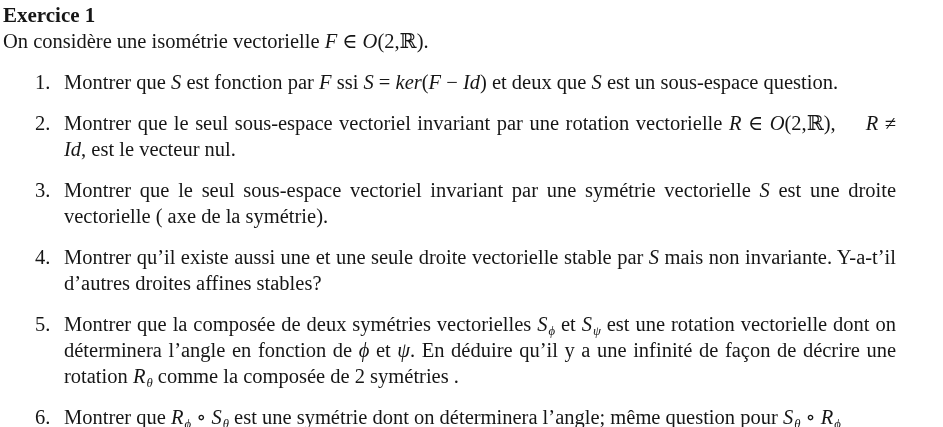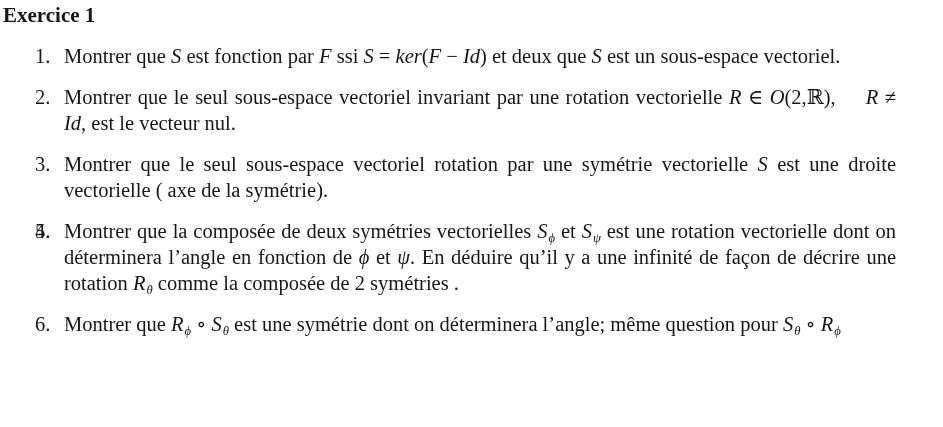--- a/index.html
+++ b/index.html
@@ -55,36 +55,38 @@
     vertical-align: -0.28em;
     margin-left: 1px;
   }
   .quad { display: inline-block; width: 30px; }
 </style>
 </head>
 <body>
 
 <div class="page">
   <h1 class="title">Exercice 1</h1>
+  <p class="intro"><span>On considère une isométrie vectorielle </span><span class="m">F</span><span> ∈ </span><span class="m">O</span><span>(2,</span><span class="bb">ℝ</span><span>).</span></p>
 
   <ol class="questions">
     <li class="item">
       <span class="num">1.</span>
-      <span class="body"><span>Montrer que </span><span class="m">S</span><span> est fonction par </span><span class="m">F</span><span> ssi </span><span class="m">S</span><span> = </span><span class="m">ker</span><span>(</span><span class="m">F</span><span> − </span><span class="m">Id</span><span>) et deux que </span><span class="m">S</span><span> est un sous-espace vectoriel.</span></span>
+      <span class="body"><span>Montrer que </span><span class="m">S</span><span> est fonction par </span><span class="m">F</span><span> ssi </span><span class="m">S</span><span> = </span><span class="m">ker</span><span>(</span><span class="m">F</span><span> − </span><span class="m">Id</span><span>) et deux que </span><span class="m">S</span><span> est un sous-espace question.</span></span>
     </li>
     <li class="item">
       <span class="num">2.</span>
       <span class="body"><span>Montrer que le seul sous-espace vectoriel invariant par une rotation vectorielle </span><span class="m">R</span><span> ∈ </span><span class="m">O</span><span>(2,</span><span class="bb">ℝ</span><span>),</span><span class="quad"></span><span class="m">R</span><span> ≠ </span><span class="m">Id</span><span>, est le vecteur nul.</span></span>
     </li>
     <li class="item">
       <span class="num">3.</span>
-      <span class="body"><span>Montrer que le seul sous-espace vectoriel rotation par une symétrie vectorielle </span><span class="m">S</span><span> est une droite vectorielle ( axe de la symétrie).</span></span>
+      <span class="body"><span>Montrer que le seul sous-espace vectoriel invariant par une symétrie vectorielle </span><span class="m">S</span><span> est une droite vectorielle ( axe de la symétrie).</span></span>
     </li>
     <li class="item">
       <span class="num">4.</span>
+      <span class="body"><span>Montrer qu’il existe aussi une et une seule droite vectorielle stable par </span><span class="m">S</span><span> mais non invariante. Y-a-t’il d’autres droites affines stables?</span></span>
     </li>
     <li class="item">
       <span class="num">5.</span>
       <span class="body"><span>Montrer que la composée de deux symétries vectorielles </span><span><span class="m">S</span><sub class="msub">ϕ</sub></span><span> et </span><span><span class="m">S</span><sub class="msub">ψ</sub></span><span> est une rotation vectorielle dont on déterminera l’angle en fonction de </span><span class="m">ϕ</span><span> et </span><span class="m">ψ</span><span>. En déduire qu’il y a une infinité de façon de décrire une rotation </span><span><span class="m">R</span><sub class="msub">θ</sub></span><span> comme la composée de 2 symétries .</span></span>
     </li>
     <li class="item">
       <span class="num">6.</span>
       <span class="body"><span>Montrer que </span><span><span class="m">R</span><sub class="msub">ϕ</sub></span><span> ∘ </span><span><span class="m">S</span><sub class="msub">θ</sub></span><span> est une symétrie dont on déterminera l’angle; même question pour </span><span><span class="m">S</span><sub class="msub">θ</sub></span><span> ∘ </span><span><span class="m">R</span><sub class="msub">ϕ</sub></span></span>
     </li>
   </ol>

